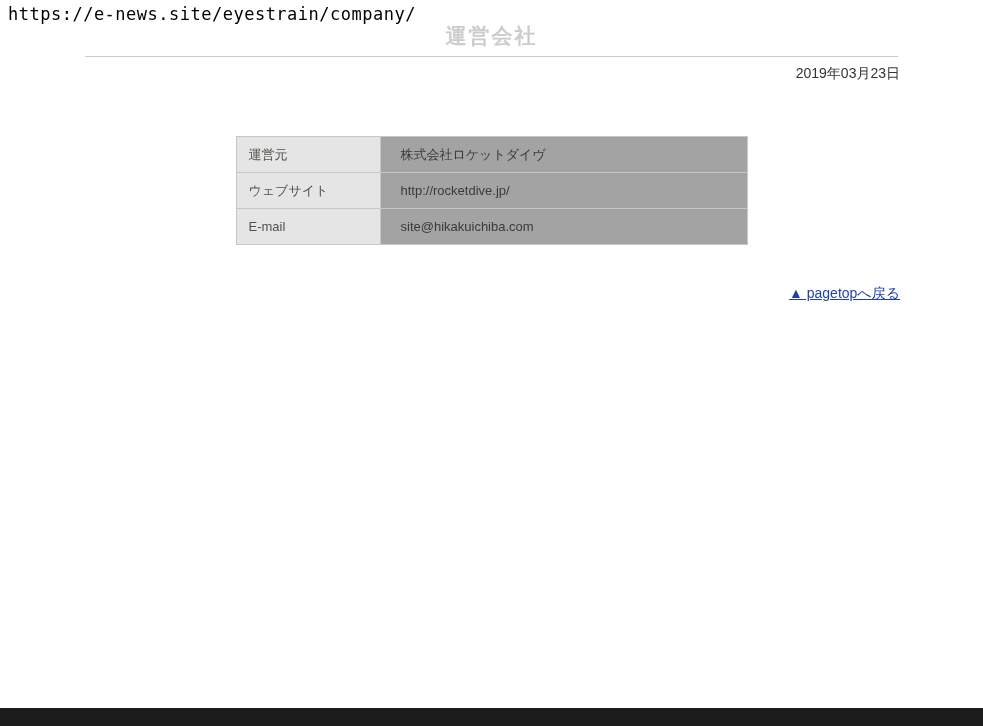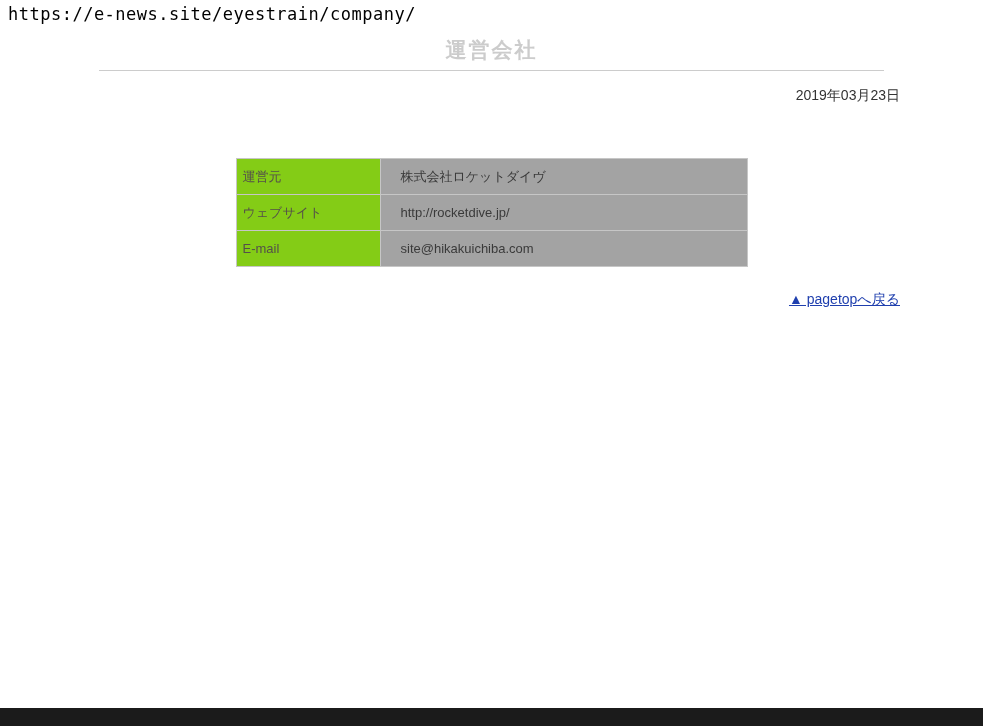--- a/index.html
+++ b/index.html
@@ -20,21 +20,21 @@
     color: #000000;
     letter-spacing: 0.5px;
   }
   .container {
     width: 817px;
     margin: 0 auto;
     padding-top: 21px;
     position: relative;
   }
   h1.page-title {
-    margin: 16px;
+    margin: 2px;
     text-align: center;
     font-size: 21px;
     line-height: 1.2;
     font-weight: bold;
     color: #cccccc;
     letter-spacing: 2px;
     padding-bottom: 8px;
     border-bottom: 1px solid #cccccc;
   }
   .page-date {
@@ -55,44 +55,44 @@
   table.company-table td {
     border: 1px solid #c6c6c6;
     text-align: left;
     vertical-align: middle;
     line-height: 17px;
     padding: 9px 8px;
     font-weight: normal;
   }
   table.company-table th {
     width: 144px;
-    background: #84cc16;
+    background: #e5e5e5;
     color: #55504a;
-    padding-left: 6px;
+    padding-left: 12px;
   }
   table.company-table td {
     background: #a3a3a3;
     color: #3a3a3a;
     padding-left: 20px;
   }
   table.company-table td .line {
     line-height: 21px;
   }
   a {
     color: #1f3fae;
     text-decoration: underline;
     cursor: pointer;
   }
   .back-link-wrap {
     margin-top: 104px;
     text-align: center;
     font-size: 14px;
   }
   .pagetop-wrap {
-    margin-top: 24px;
+    margin-top: 40px;
     text-align: right;
     font-size: 14px;
   }
   .footer-bar {
     position: absolute;
     left: 0; bottom: 0;
     width: 983px; height: 18px;
     background: #1b1b1b;
   }
 </style>

